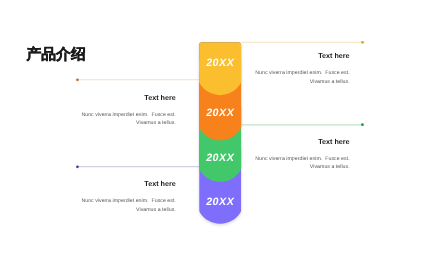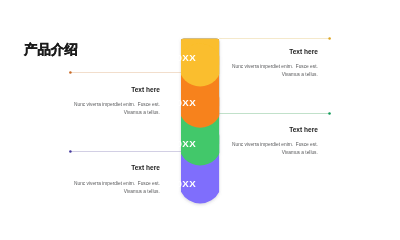--- a/index.html
+++ b/index.html
@@ -8,22 +8,22 @@
   .slide{position:relative;width:400px;height:225px;background:#ffffff;overflow:hidden;}
 
   .title,.year,.tb-head,.tb-body{will-change:transform;text-align:right;}
 
   .title{position:absolute;left:24px;top:41.5px;font-size:13.5px;font-weight:900;
          color:#1b1b1b;line-height:16px;white-space:nowrap;
          -webkit-text-stroke:0.38px #1b1b1b;}
 
   svg.column,svg.connectors{position:absolute;left:0;top:0;width:400px;height:225px;}
 
-  .year{position:absolute;width:60px;text-align:left;color:#ffffff;font-weight:bold;
-        font-size:9.7px;line-height:9.7px;letter-spacing:0.5px;text-indent:0.5px;}
+  .year{position:absolute;width:60px;text-align:center;color:#ffffff;font-weight:bold;
+        font-size:9.7px;line-height:9.7px;letter-spacing:0.5px;text-indent:0.5px;font-style:italic;}
 
   .tb{position:absolute;}
   .tb-head{font-size:6.55px;font-weight:bold;color:#1b1b1b;line-height:7px;white-space:nowrap;}
   .tb-body{font-size:4.8px;color:#58595b;line-height:8px;margin-top:8.4px;white-space:nowrap;}
   .tb-body>div{white-space:pre;}
 </style>
 </head>
 <body>
 
 <div class="slide">

